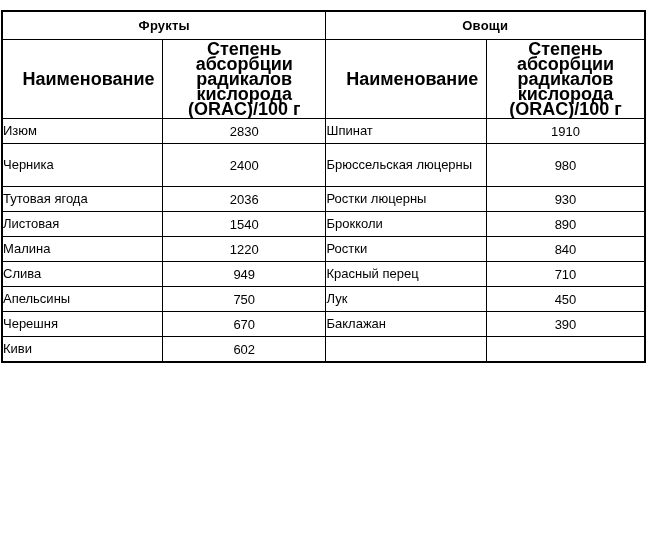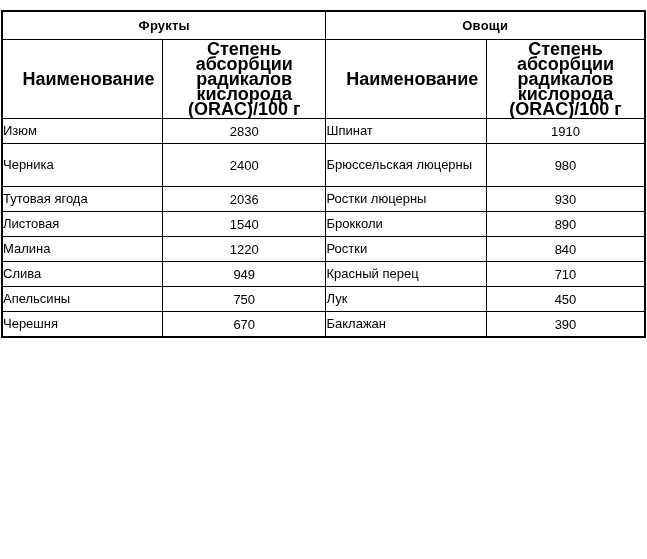--- a/index.html
+++ b/index.html
@@ -142,15 +142,21 @@
         <td class="cell-val">750</td>
         <td class="cell-name">Лук</td>
         <td class="cell-val">450</td>
       </tr>
       <tr>
         <td class="cell-name">Черешня</td>
         <td class="cell-val">670</td>
         <td class="cell-name">Баклажан</td>
         <td class="cell-val">390</td>
       </tr>
+      <tr>
+        <td class="cell-name">Киви</td>
+        <td class="cell-val">602</td>
+        <td class="cell-name cell-empty"></td>
+        <td class="cell-val cell-empty"></td>
+      </tr>
     </tbody>
   </table>
 </div>
 
 </body></html>

